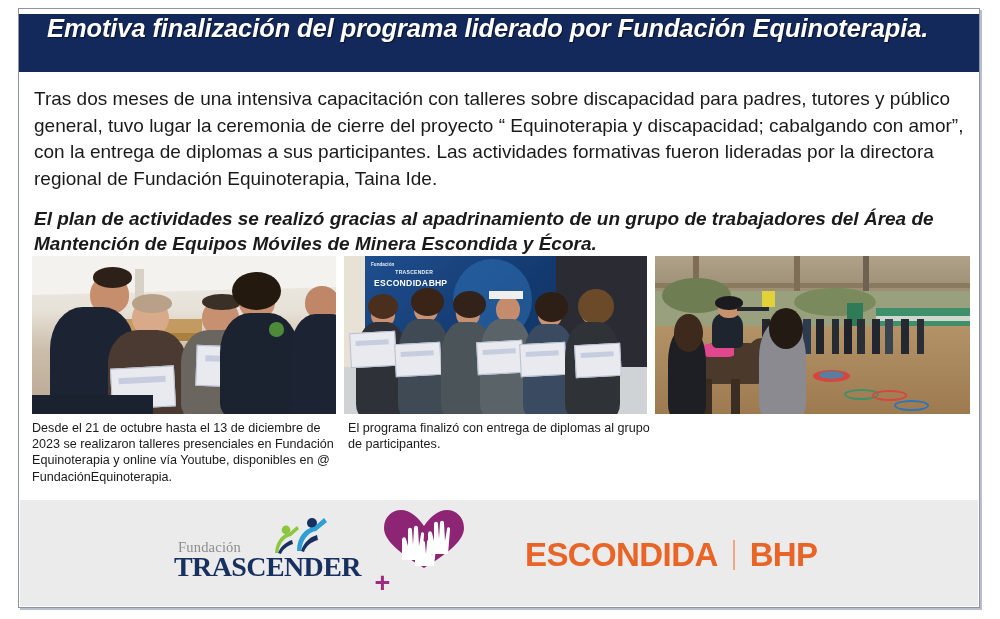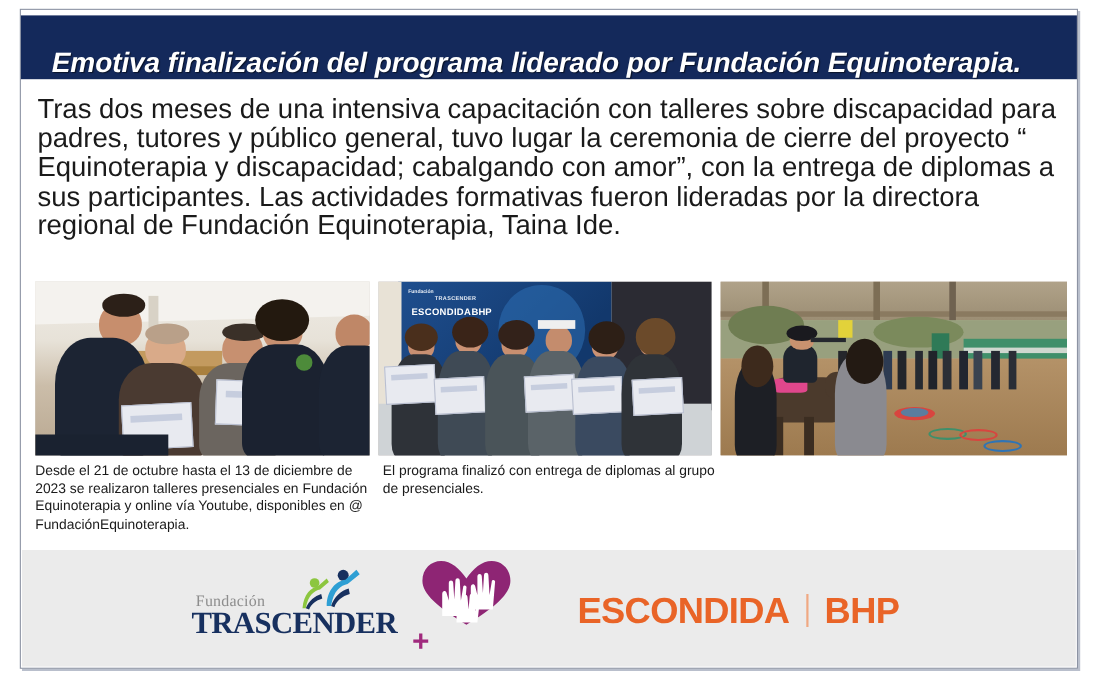--- a/index.html
+++ b/index.html
@@ -25,42 +25,42 @@
     box-shadow: 2px 2px 0 0 #b9bfcc;
   }
 
   
   .header-band {
     position: absolute;
     left: 19px; top: 14px;
     width: 960px; height: 58px;
     background: #14295b;
     display: flex;
-    align-items: flex-end;
+    align-items: flex-start;
   }
   .header-title {
     color: #ffffff;
     font-size: 25.5px;
     font-weight: bold;
     font-style: italic;
     letter-spacing: -0.1px;
     padding-left: 28px;
     white-space: nowrap;
     text-shadow: 1px 1px 1px rgba(0,0,0,0.55);
   }
 
   
   .body-area {
     position: absolute;
     left: 34px; top: 86px;
     width: 935px;
   }
   .para {
     color: #1a1a1a;
-    font-size: 25px;
+    font-size: 19px;
     line-height: 26.5px;
     margin: 0 0 14px 0;
     font-family: "Liberation Sans", sans-serif;
   }
   .para.lead { width: 935px; }
   .para.italic {
     font-style: italic;
     font-weight: bold;
     font-size: 19px;
     line-height: 25px;
@@ -201,20 +201,21 @@
 <div id="page">
 
   <div class="page-frame"></div>
 
   <div class="header-band">
     <div class="header-title">Emotiva finalización del programa liderado por Fundación Equinoterapia.</div>
   </div>
 
   <div class="body-area">
     <p class="para lead">Tras dos meses de una intensiva capacitación con talleres sobre discapacidad para padres, tutores y público general, tuvo lugar la ceremonia de cierre del proyecto “ Equinoterapia y discapacidad; cabalgando con amor”, con la entrega de diplomas a sus participantes. Las actividades formativas fueron lideradas por la directora regional de Fundación Equinoterapia, Taina Ide.</p>
+    <p class="para italic">El plan de actividades se realizó gracias al apadrinamiento de un grupo de trabajadores del Área de Mantención de Equipos Móviles de Minera Escondida y Écora.</p>
   </div>
 
   <div class="photo-row">
 
     <div class="photo">
       <div class="ph-sky" style="background:linear-gradient(#efece6 0%,#e7e2d8 34%,#cbbda9 60%,#b8a790 100%)"></div>
       <div class="rect" style="left:-6%;top:-4%;width:112%;height:26%;background:#f4f2ee;transform:rotate(-1.5deg)"></div>
       <div class="rect" style="left:34%;top:8%;width:3%;height:34%;background:#d8d2c6"></div>
       <div class="rect" style="left:30%;top:40%;width:26%;height:10%;background:#c39a5f"></div>
       <div class="rect" style="left:28%;top:49%;width:30%;height:5%;background:#a9803f"></div>
@@ -336,21 +337,21 @@
       <div class="rect" style="left:52%;top:73%;width:8%;height:5%;background:#5b7d9e;border-radius:50%"></div>
       <div class="rect" style="left:60%;top:84%;width:11%;height:7%;background:transparent;border:2px solid #3f8f6a;border-radius:50%"></div>
       <div class="rect" style="left:69%;top:85%;width:11%;height:7%;background:transparent;border:2px solid #d8453f;border-radius:50%"></div>
       <div class="rect" style="left:76%;top:91%;width:11%;height:7%;background:transparent;border:2px solid #2f74b5;border-radius:50%"></div>
       <div class="rect" style="left:34%;top:22%;width:4%;height:10%;background:#e2d23a"></div>
     </div>
   </div>
 
   <div class="caption-row">
     <div class="caption c1">Desde el 21 de octubre hasta el 13 de diciembre de 2023 se realizaron talleres presenciales en Fundación Equinoterapia y online vía Youtube, disponibles en @ FundaciónEquinoterapia.</div>
-    <div class="caption c2">El programa finalizó con entrega de diplomas al grupo de presenciales.</div>
+    <div class="caption c2">El programa finalizó con entrega de diplomas al grupo de participantes.</div>
   </div>
 
   <div class="footer-band"></div>
 
   <div class="logo-trascender">
     <div class="tr-fundacion">Fundación</div>
     <div class="tr-name">TRASCENDER</div>
     <svg class="tr-figures" width="58" height="44" viewBox="0 0 58 44">
       <circle cx="14" cy="15" r="4.4" fill="#8cc63f"></circle>
       <path d="M6 38 C8 26 14 22 19 21 L27 14 L25 11 L17 18 C11 19 4 25 3 38 Z" fill="#8cc63f"></path>

